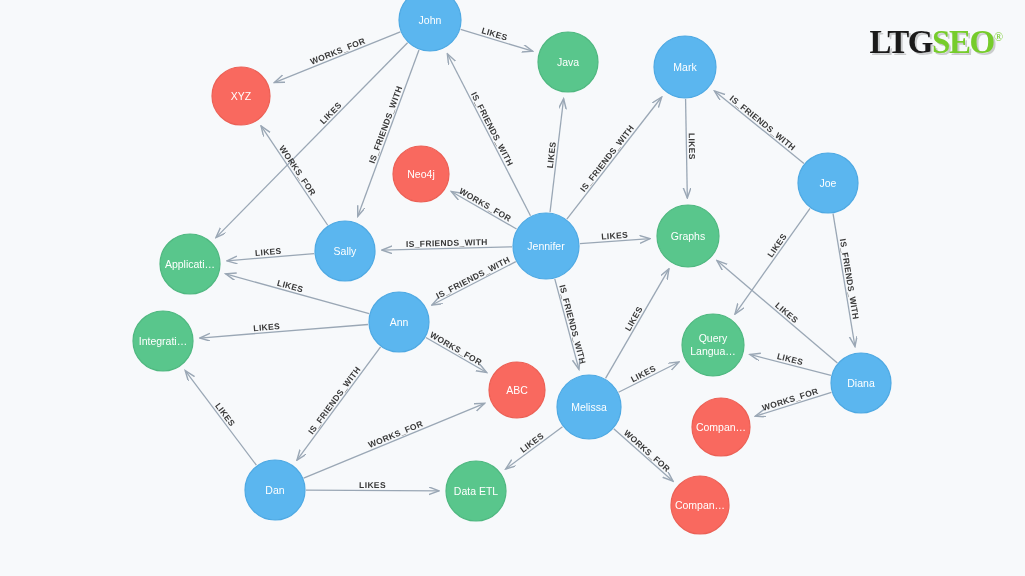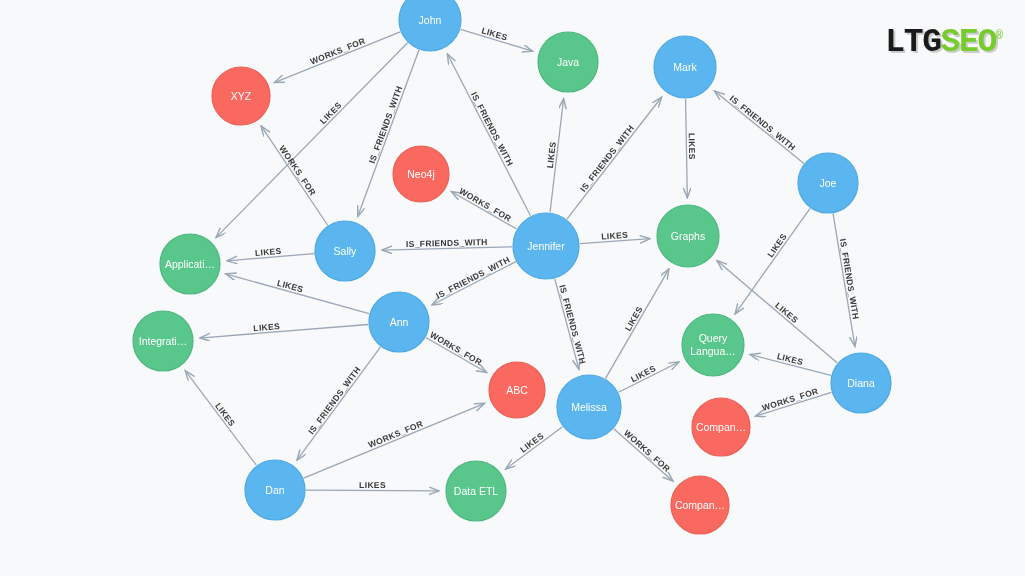--- a/index.html
+++ b/index.html
@@ -28,21 +28,21 @@
     font-family:"Liberation Sans", sans-serif;
     font-size:10.5px;
     fill:#ffffff;
     text-anchor:middle;
     dominant-baseline:middle;
     pointer-events:none;
   }
   #logo{
     position:absolute;
     right:22px;top:26px;
-    font-family:Liberation Mono, monospace;
+    font-family:Liberation Serif, serif;
     font-weight:bold;
     font-size:33px;
     letter-spacing:-1.4px;
     line-height:1;
     white-space:nowrap;
     user-select:none;
   }
   #logo .ltg{color:#1a1a1a;text-shadow:2px 2px 0 rgba(0,0,0,.18);}
   #logo .seo{color:#76cc2b;text-shadow:2px 2px 0 rgba(0,0,0,.18);}
   #logo .reg{

